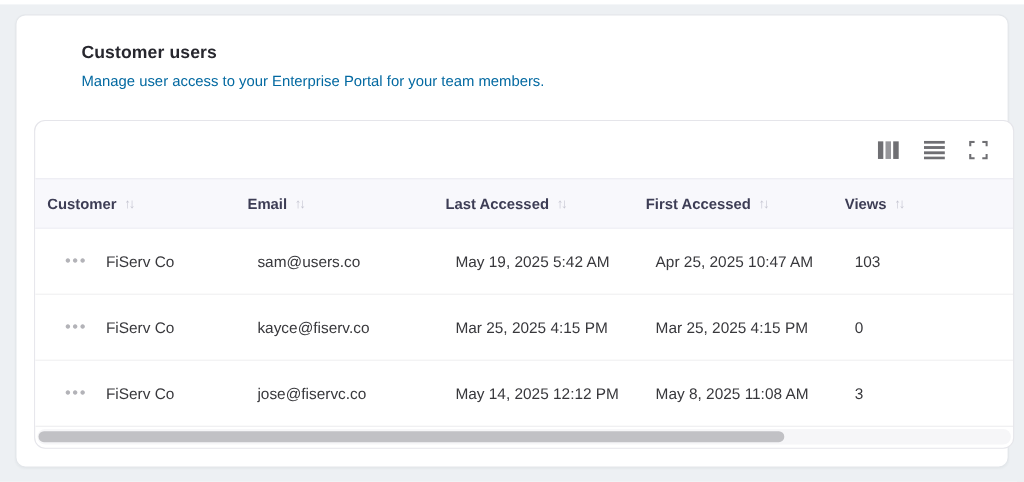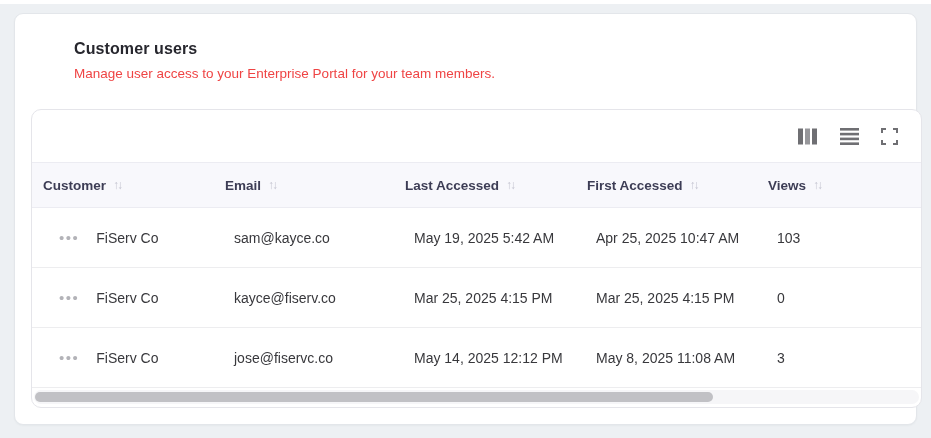--- a/index.html
+++ b/index.html
@@ -23,21 +23,21 @@
   }
   .card-header {
     display: flex; justify-content: flex-start; align-items: flex-start;
     padding: 26px 11px 0 20px;
     margin-left: 39px;
   }
   .page-title {
     font-size: 16px; font-weight: 700; color: #27272e; letter-spacing: .1px;
   }
   .page-subtitle {
-    margin-top: 8px; font-size: 13.5px; color: #ef4444;
+    margin-top: 8px; font-size: 13.5px; color: #0369a1;
   }
   .annotation-box {
     margin-top: 9px;
     border: 4px solid #e8170a;
     border-radius: 2px;
     padding: 4px 6px;
   }
   .invite-btn {
     background: #5a61d3;
     color: #ffffff;
@@ -180,21 +180,21 @@
         <span>Views</span>
         <span class="sort-icon">↑↓</span>
       </div>
     </div>
 
     <div class="trow">
       <div class="cell cell-customer col-1">
         <button class="row-menu-btn">•••</button>
         <span class="customer-name">FiServ Co</span>
       </div>
-      <div class="cell col-2">sam@kayce.co</div>
+      <div class="cell col-2">sam@users.co</div>
       <div class="cell col-3">May 19, 2025 5:42 AM</div>
       <div class="cell col-4">Apr 25, 2025 10:47 AM</div>
       <div class="cell col-5">103</div>
     </div>
 
     <div class="trow">
       <div class="cell cell-customer col-1">
         <button class="row-menu-btn">•••</button>
         <span class="customer-name">FiServ Co</span>
       </div>

